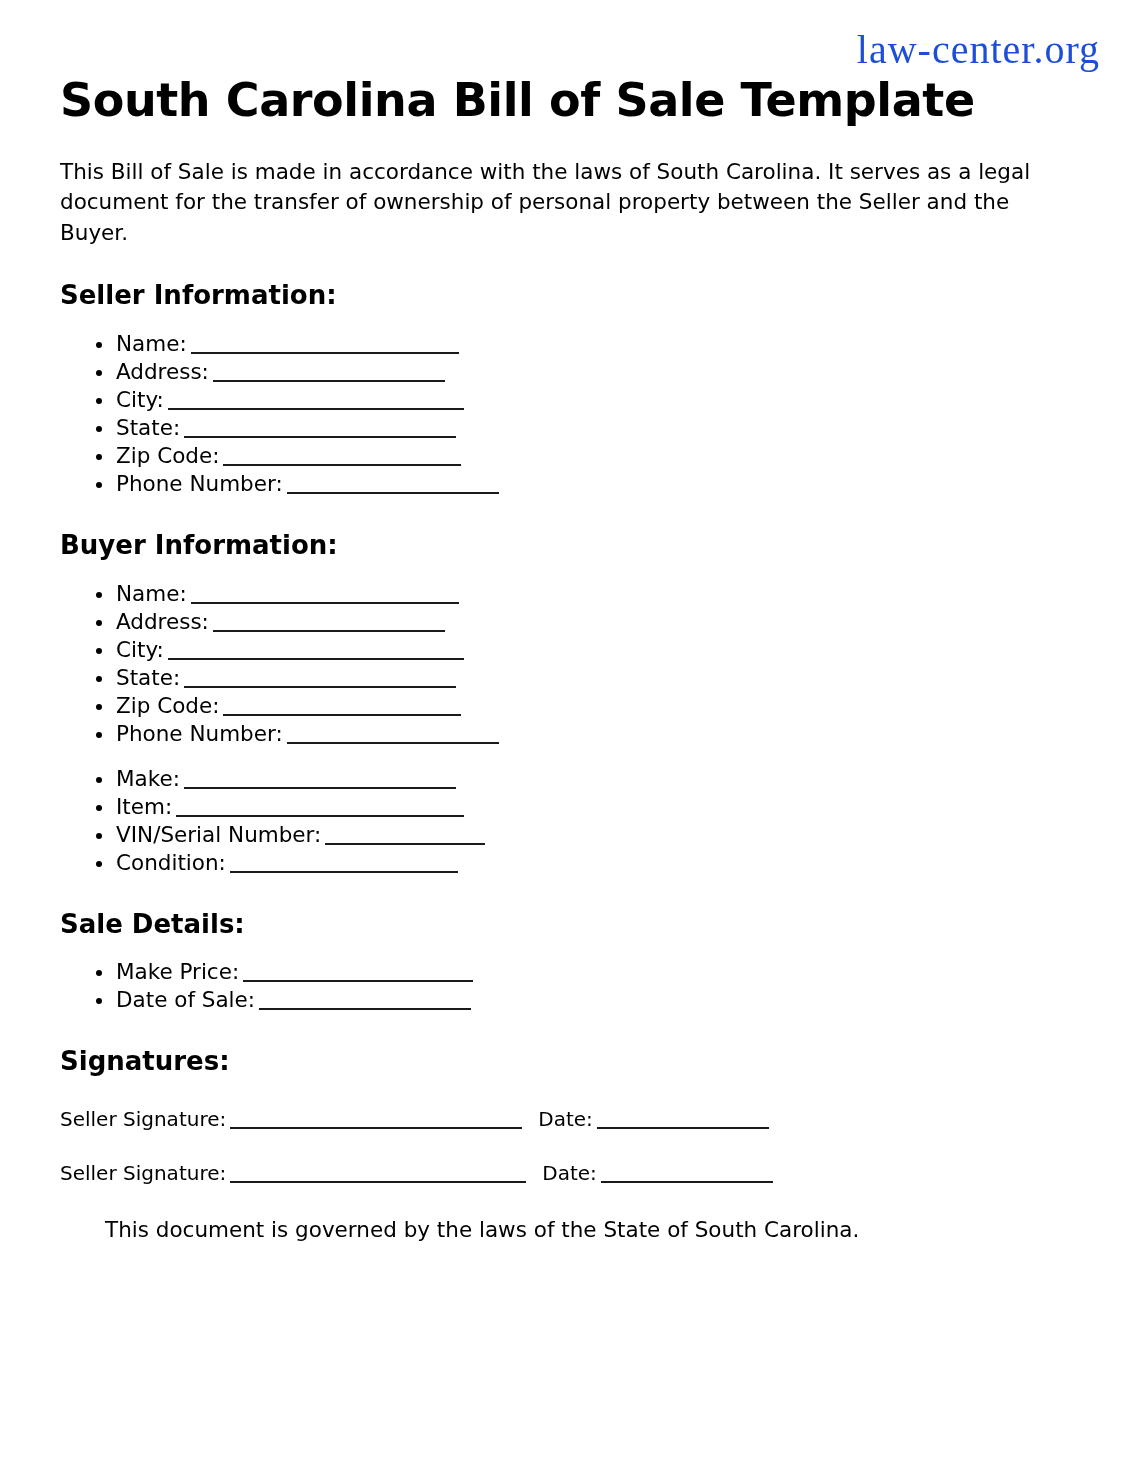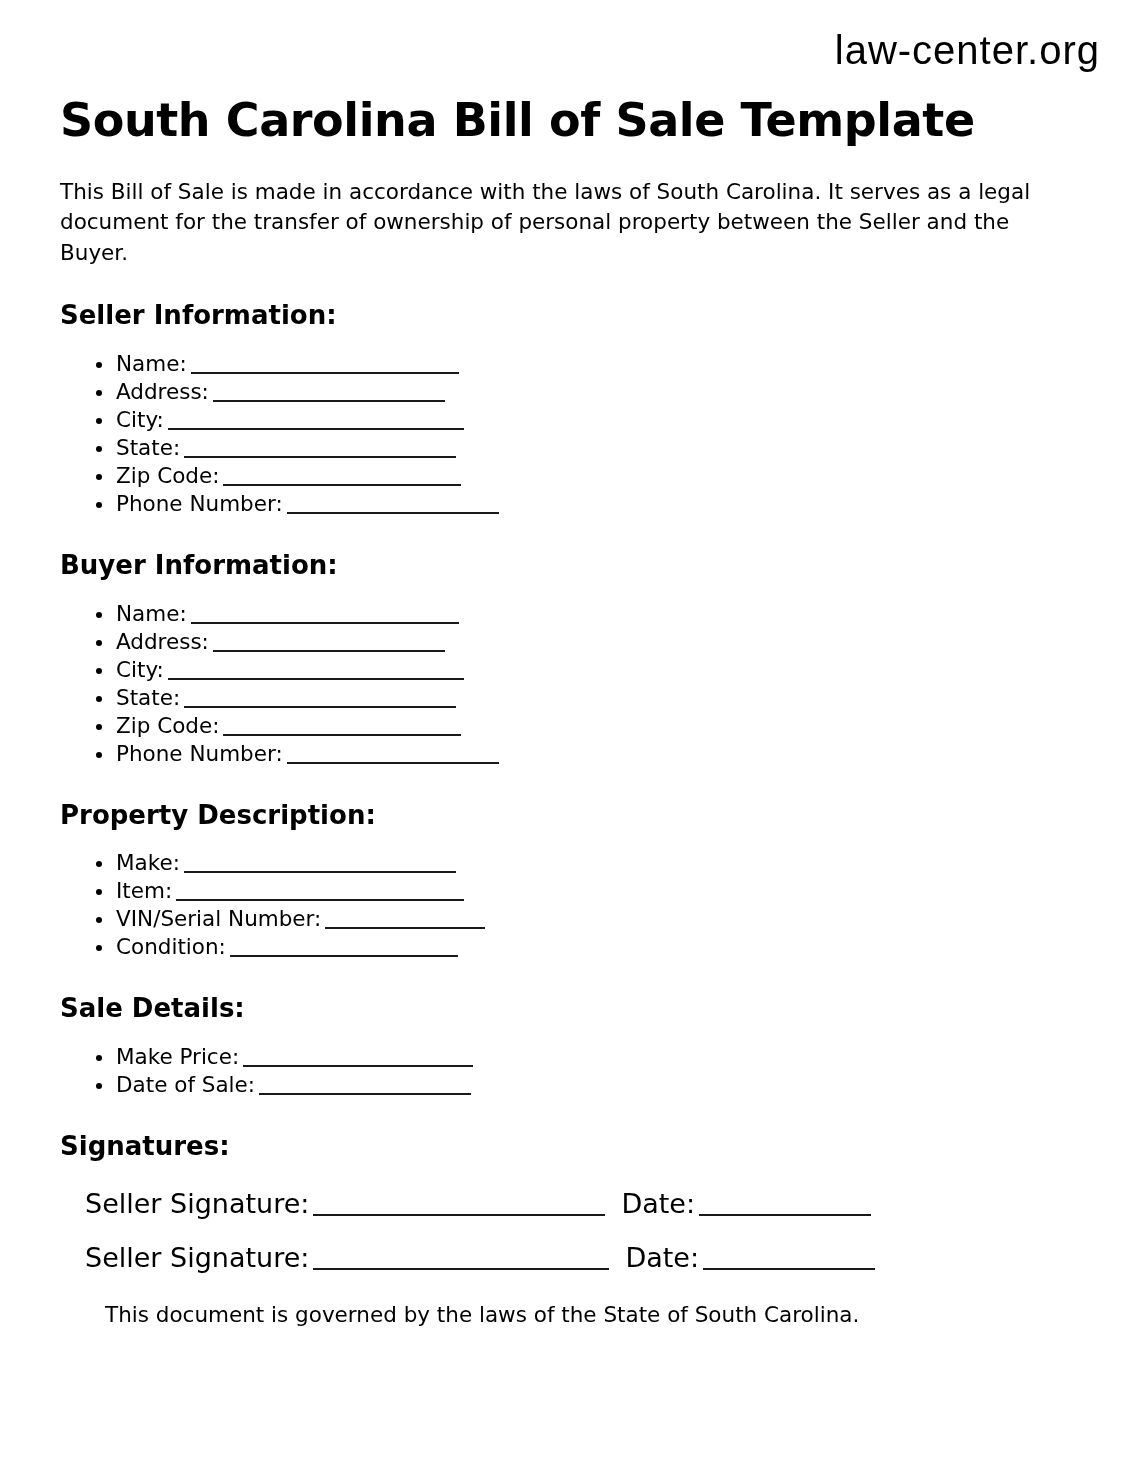--- a/index.html
+++ b/index.html
@@ -22,32 +22,32 @@
     height: 1466px;
     box-sizing: border-box;
     padding: 0 60px;
   }
 
   
   .watermark {
     position: absolute;
     top: 30px;
     right: 33px;
-    font-family: Liberation Sans, sans-serif;
+    font-family: Liberation Serif, serif;
     font-size: 40px;
     letter-spacing: 1px;
-    color: #000000;
+    color: #1d4ed8;
     white-space: nowrap;
     line-height: 1;
   }
 
   
   .doc-title {
     margin: 0;
-    padding-top: 95px;
+    padding-top: 75px;
     font-size: 46px;
     font-weight: bold;
     letter-spacing: -0.4px;
     line-height: 1.12;
   }
 
   
   .intro {
     margin: 30px 0 0 0;
     font-size: 21.5px;
@@ -95,24 +95,23 @@
   }
 
   
   .sig-intro {
     margin: 26px 0 0 0;
     font-size: 21.5px;
     line-height: 1.4;
   }
   .sig-row {
     margin-top: 26px;
-    font-size: 27px;
+    font-size: 20px;
     line-height: 28px;
     white-space: nowrap;
-    margin-left: 25px;
   }
   .sig-row .gap {
     display: inline-block;
     width: 16px;
   }
   .closing {
     margin-top: 28px;
     font-size: 21.5px;
     line-height: 1.4;
     margin-left: 45px;
@@ -142,21 +141,20 @@
   <h2 class="section-heading">Buyer Information:</h2>
   <ul class="fields">
       <li><span>Name:</span><span class="blank" style="width: 268px;"></span></li>
       <li><span>Address:</span><span class="blank" style="width: 232px;"></span></li>
       <li><span>City:</span><span class="blank" style="width: 296px;"></span></li>
       <li><span>State:</span><span class="blank" style="width: 272px;"></span></li>
       <li><span>Zip Code:</span><span class="blank" style="width: 238px;"></span></li>
       <li><span>Phone Number:</span><span class="blank" style="width: 212px;"></span></li>
     </ul>
 
-  <h2 class="section-heading">Property Description:</h2>
   <ul class="fields">
       <li><span>Make:</span><span class="blank" style="width: 272px;"></span></li>
       <li><span>Item:</span><span class="blank" style="width: 288px;"></span></li>
       <li><span>VIN/Serial Number:</span><span class="blank" style="width: 160px;"></span></li>
       <li><span>Condition:</span><span class="blank" style="width: 228px;"></span></li>
     </ul>
 
   <h2 class="section-heading">Sale Details:</h2>
   <ul class="fields">
       <li><span>Make Price:</span><span class="blank" style="width: 230px;"></span></li>

